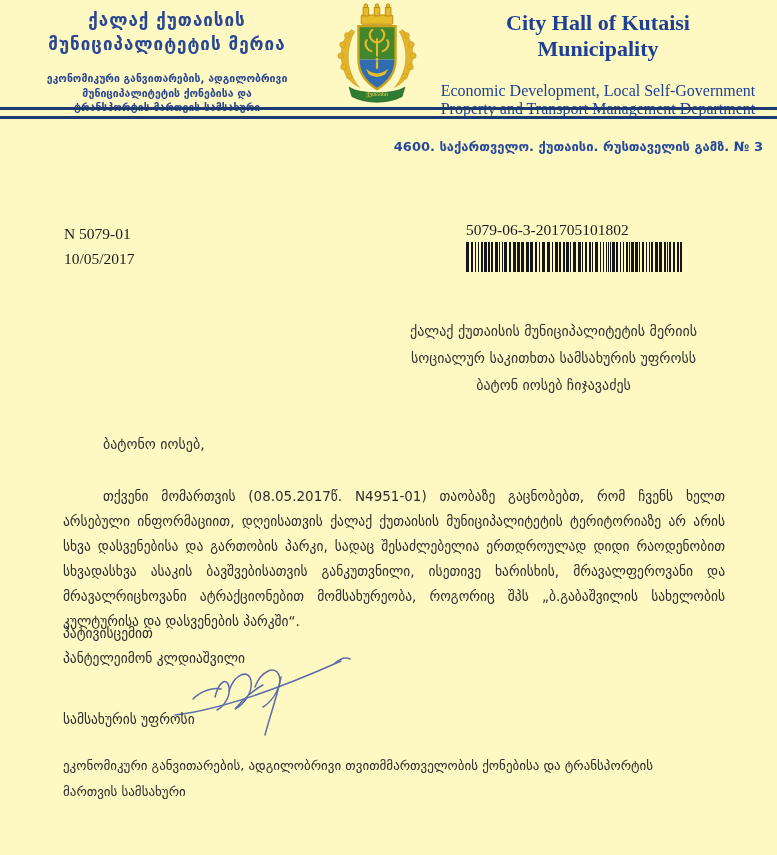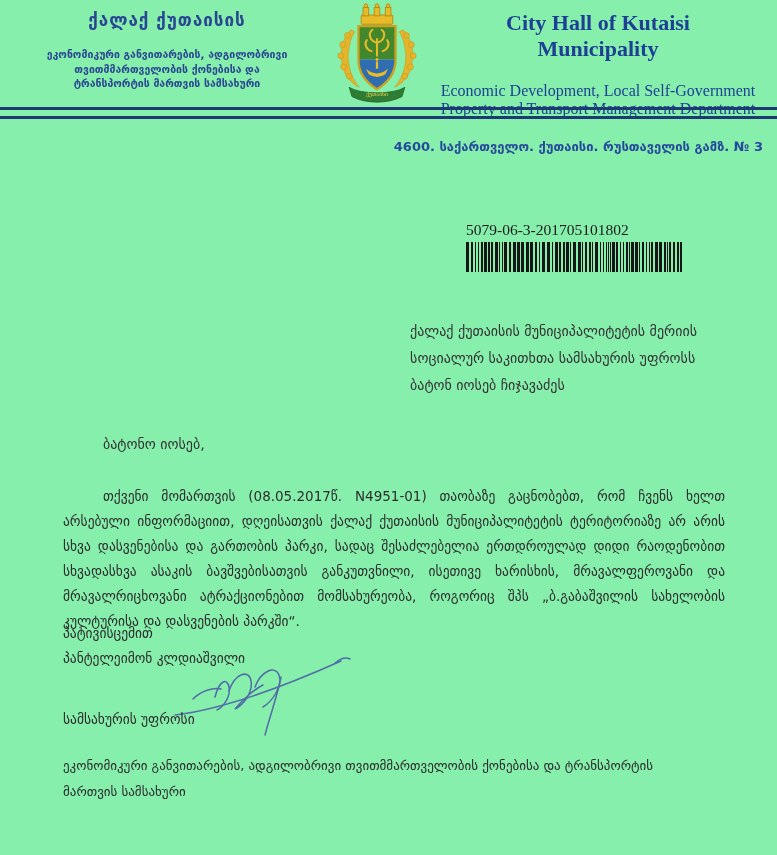--- a/index.html
+++ b/index.html
@@ -1,17 +1,17 @@
 <!DOCTYPE html>
 <html><head>
 <meta charset="utf-8">
 <style>
   html,body{margin:0;padding:0;background:#e9e9e9;}
   .page{
-    position:relative;width:777px;height:855px;background:#86efac;
+    position:relative;width:777px;height:855px;background:#fef9c3;
     margin:0 auto;overflow:hidden;
     font-family:"DejaVu Sans",sans-serif;color:#2e2e2e;
   }
   
   .hdr-left{position:absolute;left:6px;top:8px;width:322px;text-align:center;color:#2a4793;}
   .hdr-left .t1{font-weight:bold;font-size:17px;letter-spacing:1px;line-height:24px;}
   .hdr-left .sub{font-weight:bold;font-size:10.5px;line-height:14.5px;margin-top:15px;}
   .emblem{position:absolute;left:330px;top:2px;width:94px;height:102px;}
   .hdr-right{position:absolute;left:426px;top:10px;width:344px;text-align:center;color:#1d3f94;
     font-family:"Liberation Serif","DejaVu Serif",serif;}
@@ -22,39 +22,40 @@
   
   .contact{position:absolute;right:14px;top:128px;text-align:right;color:#26499c;font-weight:bold;
     font-size:13px;line-height:37px;}
   
   .ref{position:absolute;left:64px;top:221px;font-family:"Liberation Serif","DejaVu Serif",serif;
     font-size:15.5px;line-height:25px;color:#1a1a1a;}
   .bc-wrap{position:absolute;left:466px;top:221px;width:240px;}
   .bc-label{font-family:"Liberation Serif","DejaVu Serif",serif;font-size:15.5px;color:#1a1a1a;}
   .bc-bars{margin-top:3px;height:30px;width:218px;overflow:hidden;white-space:nowrap;font-size:0;}
   
-  .recipient{position:absolute;right:80px;top:318px;text-align:left;font-size:14px;line-height:27px;color:#333;}
+  .recipient{position:absolute;right:80px;top:318px;text-align:center;font-size:14px;line-height:27px;color:#333;}
   .salutation{position:absolute;left:103px;top:436px;font-size:14px;color:#333;}
   .body{position:absolute;left:63px;top:470px;width:662px;font-size:13.5px;line-height:25px;
     text-align:justify;text-indent:40px;color:#2e2e2e;}
   .closing{position:absolute;left:63px;top:621px;font-size:13.5px;line-height:25px;color:#2e2e2e;}
   .signature{position:absolute;left:163px;top:645px;width:210px;height:95px;}
   .signer-title{position:absolute;left:63px;top:711px;font-size:13.5px;color:#2e2e2e;}
   .dept-foot{position:absolute;left:63px;top:753px;width:655px;font-size:13px;line-height:26px;color:#2e2e2e;}
 </style>
 </head>
 <body>
 
 <div class="page">
 
   <div class="hdr-left">
     <div class="t1">ქალაქ ქუთაისის</div>
+    <div class="t1">მუნიციპალიტეტის მერია</div>
     <div class="sub">
       <div>ეკონომიკური განვითარების, ადგილობრივი</div>
-      <div>თვითმმართველობის ქონებისა და</div>
+      <div>მუნიციპალიტეტის ქონებისა და</div>
       <div>ტრანსპორტის მართვის სამსახური</div>
     </div>
   </div>
 
   <svg class="emblem" viewBox="0 0 100 110">
 
     <g fill="#e3b52c" stroke="#c9961a" stroke-width="0.6">
       <path d="M22,30 C10,42 8,62 17,80 C21,86 27,90 31,92 C24,84 18,70 19,56 C20,46 22,38 26,32 Z"></path>
       <circle cx="13" cy="46" r="3.2"></circle>
         <circle cx="11" cy="58" r="3.2"></circle>
@@ -114,20 +115,24 @@
       <div>Property and Transport Management Department</div>
     </div>
   </div>
 
   <div class="rule"></div>
 
   <div class="contact">
     <div>4600. საქართველო. ქუთაისი. რუსთაველის გამზ. № 3</div>
   </div>
 
+  <div class="ref">
+    <div>N 5079-01</div>
+    <div>10/05/2017</div>
+  </div>
 
   <div class="bc-wrap">
     <div class="bc-label">5079-06-3-201705101802</div>
     <div class="bc-bars"><span style="display:inline-block;width:3px;height:30px;background:#161616;margin-right:2px"></span><span style="display:inline-block;width:2px;height:30px;background:#161616;margin-right:2px"></span><span style="display:inline-block;width:1px;height:30px;background:#161616;margin-right:2px"></span><span style="display:inline-block;width:1px;height:30px;background:#161616;margin-right:2px"></span><span style="display:inline-block;width:2px;height:30px;background:#161616;margin-right:1px"></span><span style="display:inline-block;width:3px;height:30px;background:#161616;margin-right:1px"></span><span style="display:inline-block;width:2px;height:30px;background:#161616;margin-right:1px"></span><span style="display:inline-block;width:2px;height:30px;background:#161616;margin-right:2px"></span><span style="display:inline-block;width:3px;height:30px;background:#161616;margin-right:1px"></span><span style="display:inline-block;width:1px;height:30px;background:#161616;margin-right:2px"></span><span style="display:inline-block;width:1px;height:30px;background:#161616;margin-right:1px"></span><span style="display:inline-block;width:3px;height:30px;background:#161616;margin-right:2px"></span><span style="display:inline-block;width:2px;height:30px;background:#161616;margin-right:2px"></span><span style="display:inline-block;width:3px;height:30px;background:#161616;margin-right:1px"></span><span style="display:inline-block;width:3px;height:30px;background:#161616;margin-right:1px"></span><span style="display:inline-block;width:3px;height:30px;background:#161616;margin-right:2px"></span><span style="display:inline-block;width:3px;height:30px;background:#161616;margin-right:1px"></span><span style="display:inline-block;width:3px;height:30px;background:#161616;margin-right:2px"></span><span style="display:inline-block;width:2px;height:30px;background:#161616;margin-right:2px"></span><span style="display:inline-block;width:1px;height:30px;background:#161616;margin-right:2px"></span><span style="display:inline-block;width:3px;height:30px;background:#161616;margin-right:2px"></span><span style="display:inline-block;width:3px;height:30px;background:#161616;margin-right:2px"></span><span style="display:inline-block;width:1px;height:30px;background:#161616;margin-right:2px"></span><span style="display:inline-block;width:3px;height:30px;background:#161616;margin-right:1px"></span><span style="display:inline-block;width:2px;height:30px;background:#161616;margin-right:2px"></span><span style="display:inline-block;width:2px;height:30px;background:#161616;margin-right:1px"></span><span style="display:inline-block;width:3px;height:30px;background:#161616;margin-right:1px"></span><span style="display:inline-block;width:1px;height:30px;background:#161616;margin-right:2px"></span><span style="display:inline-block;width:3px;height:30px;background:#161616;margin-right:2px"></span><span style="display:inline-block;width:3px;height:30px;background:#161616;margin-right:1px"></span><span style="display:inline-block;width:1px;height:30px;background:#161616;margin-right:2px"></span><span style="display:inline-block;width:2px;height:30px;background:#161616;margin-right:2px"></span><span style="display:inline-block;width:2px;height:30px;background:#161616;margin-right:1px"></span><span style="display:inline-block;width:1px;height:30px;background:#161616;margin-right:2px"></span><span style="display:inline-block;width:3px;height:30px;background:#161616;margin-right:2px"></span><span style="display:inline-block;width:1px;height:30px;background:#161616;margin-right:2px"></span><span style="display:inline-block;width:1px;height:30px;background:#161616;margin-right:2px"></span><span style="display:inline-block;width:1px;height:30px;background:#161616;margin-right:1px"></span><span style="display:inline-block;width:1px;height:30px;background:#161616;margin-right:1px"></span><span style="display:inline-block;width:1px;height:30px;background:#161616;margin-right:1px"></span><span style="display:inline-block;width:3px;height:30px;background:#161616;margin-right:1px"></span><span style="display:inline-block;width:2px;height:30px;background:#161616;margin-right:2px"></span><span style="display:inline-block;width:1px;height:30px;background:#161616;margin-right:2px"></span><span style="display:inline-block;width:1px;height:30px;background:#161616;margin-right:2px"></span><span style="display:inline-block;width:2px;height:30px;background:#161616;margin-right:1px"></span><span style="display:inline-block;width:1px;height:30px;background:#161616;margin-right:1px"></span><span style="display:inline-block;width:3px;height:30px;background:#161616;margin-right:1px"></span><span style="display:inline-block;width:3px;height:30px;background:#161616;margin-right:1px"></span><span style="display:inline-block;width:1px;height:30px;background:#161616;margin-right:2px"></span><span style="display:inline-block;width:2px;height:30px;background:#161616;margin-right:2px"></span><span style="display:inline-block;width:1px;height:30px;background:#161616;margin-right:2px"></span><span style="display:inline-block;width:1px;height:30px;background:#161616;margin-right:1px"></span><span style="display:inline-block;width:2px;height:30px;background:#161616;margin-right:2px"></span><span style="display:inline-block;width:3px;height:30px;background:#161616;margin-right:1px"></span><span style="display:inline-block;width:3px;height:30px;background:#161616;margin-right:2px"></span><span style="display:inline-block;width:2px;height:30px;background:#161616;margin-right:1px"></span><span style="display:inline-block;width:1px;height:30px;background:#161616;margin-right:1px"></span><span style="display:inline-block;width:2px;height:30px;background:#161616;margin-right:2px"></span><span style="display:inline-block;width:2px;height:30px;background:#161616;margin-right:2px"></span><span style="display:inline-block;width:2px;height:30px;background:#161616;margin-right:1px"></span><span style="display:inline-block;width:2px;height:30px;background:#161616;margin-right:2px"></span></div>
   </div>
 
   <div class="recipient">
     <div>ქალაქ ქუთაისის მუნიციპალიტეტის მერიის</div>
     <div>სოციალურ საკითხთა სამსახურის უფროსს</div>
     <div>ბატონ იოსებ ჩიჯავაძეს</div>

